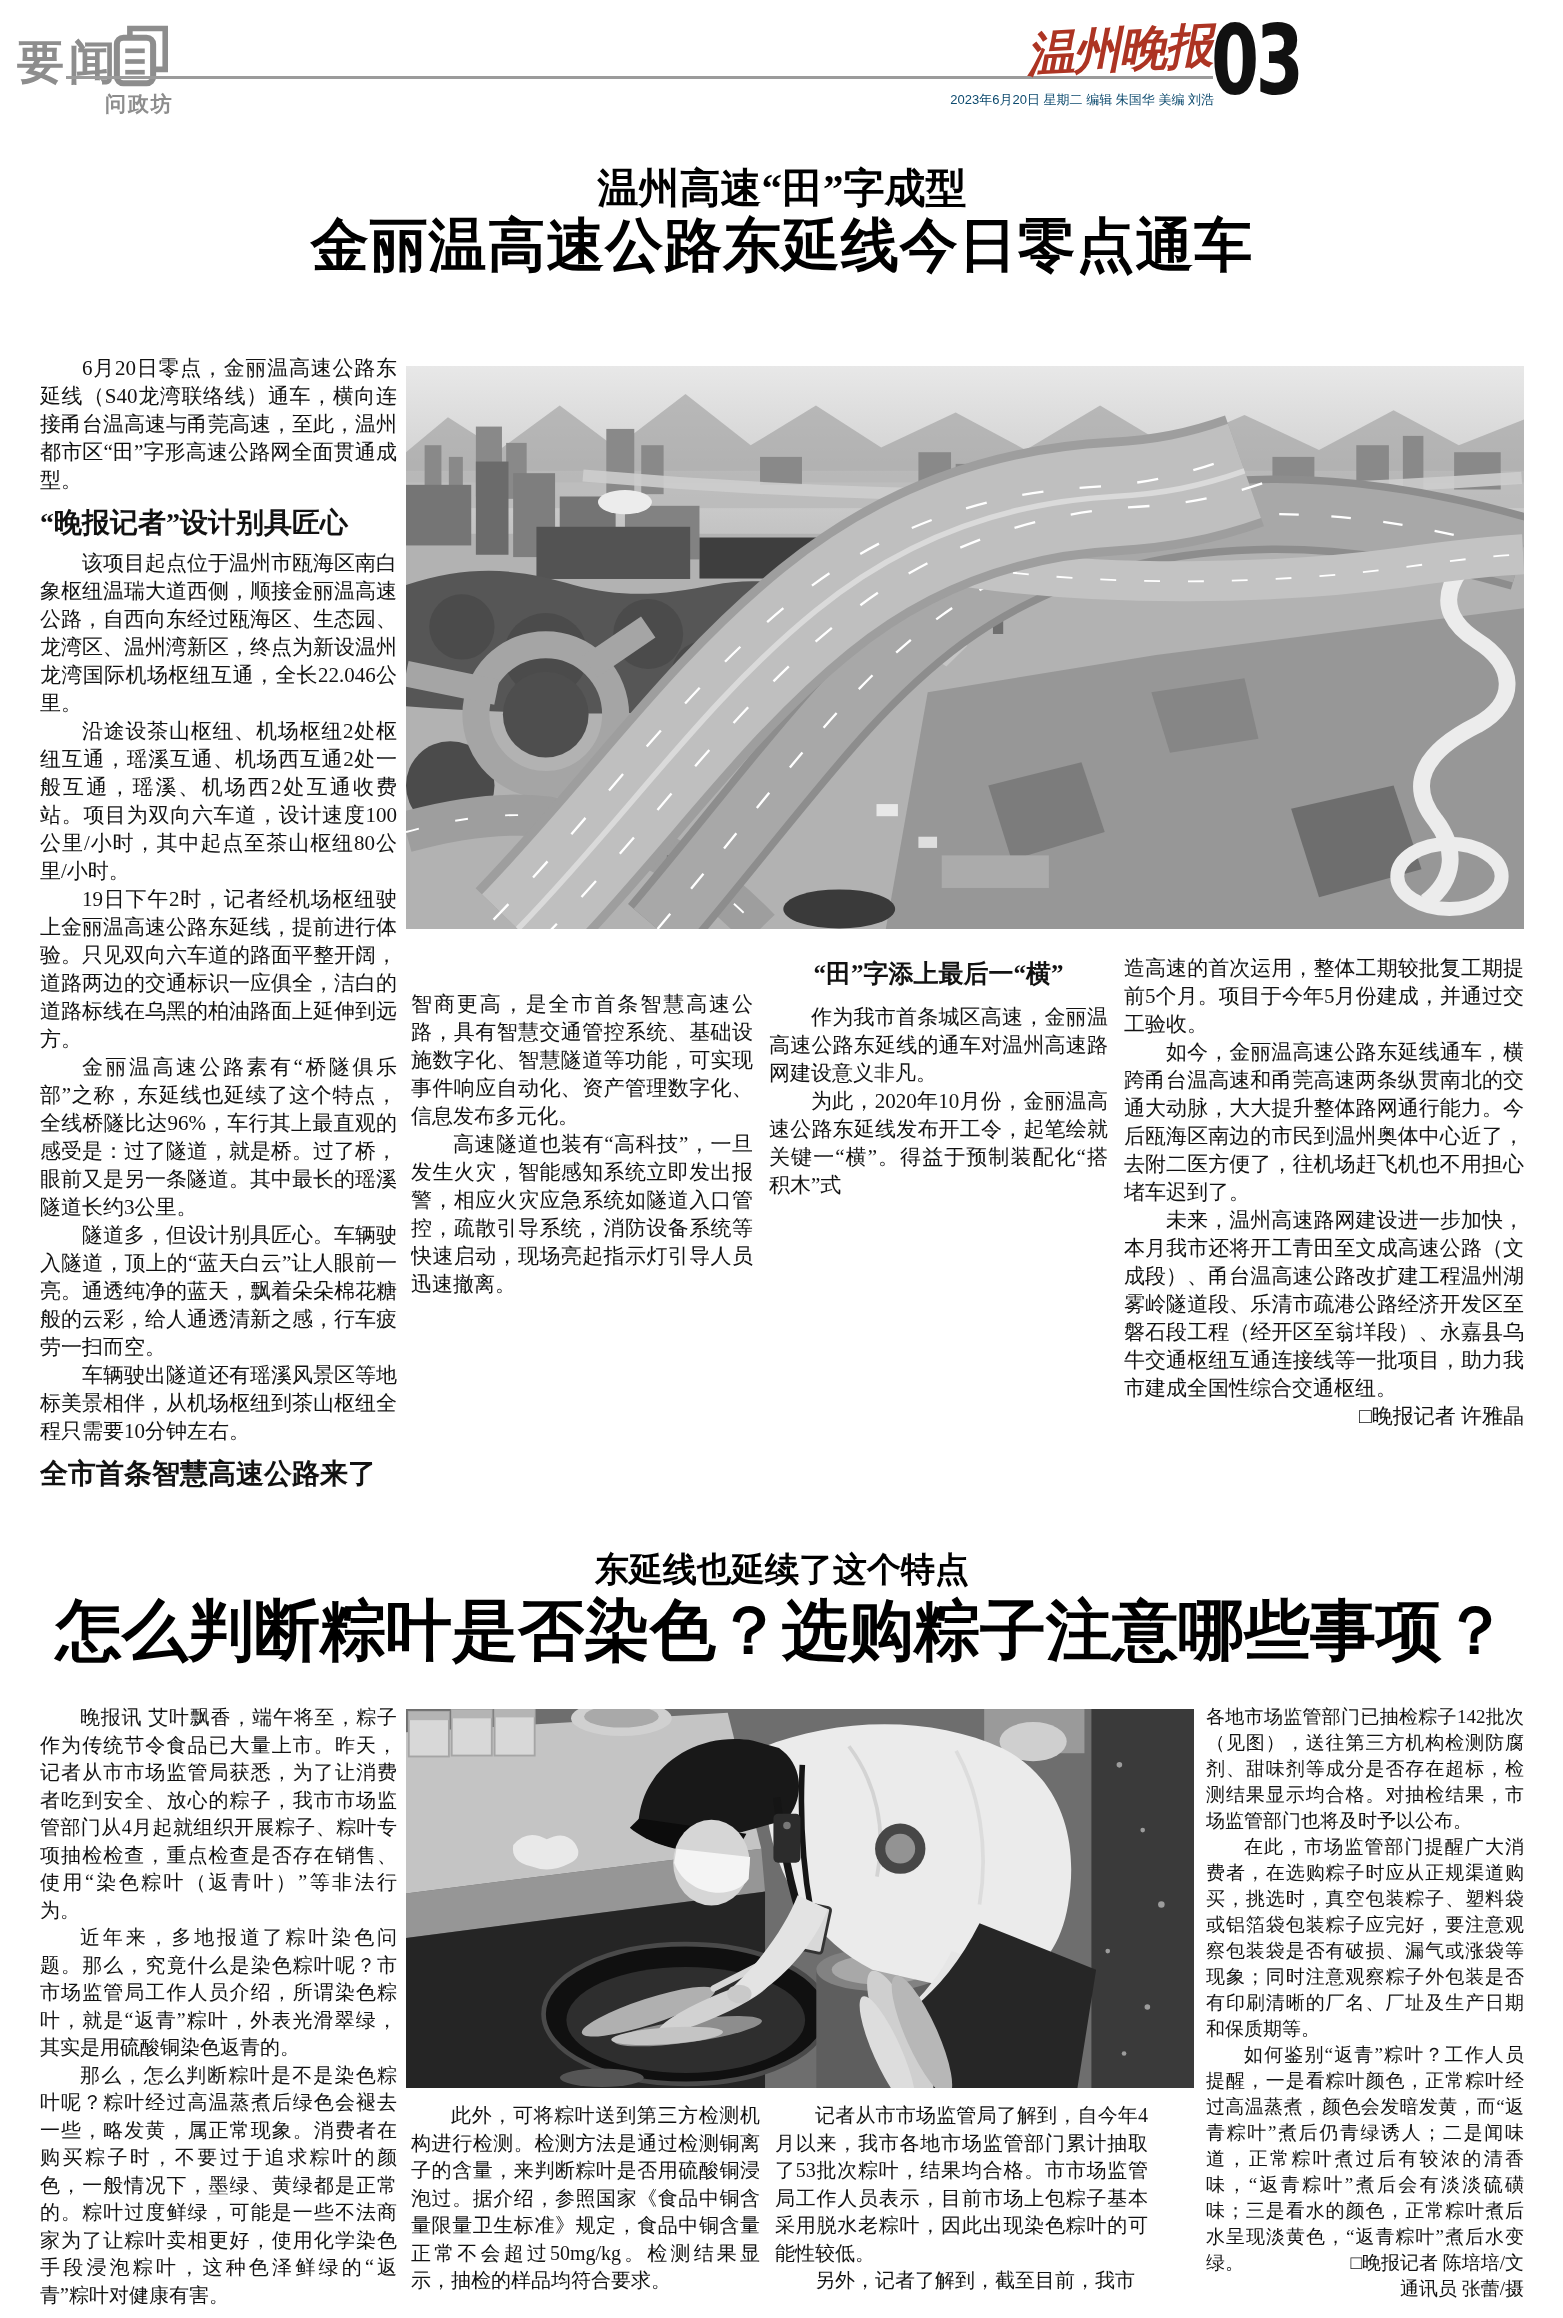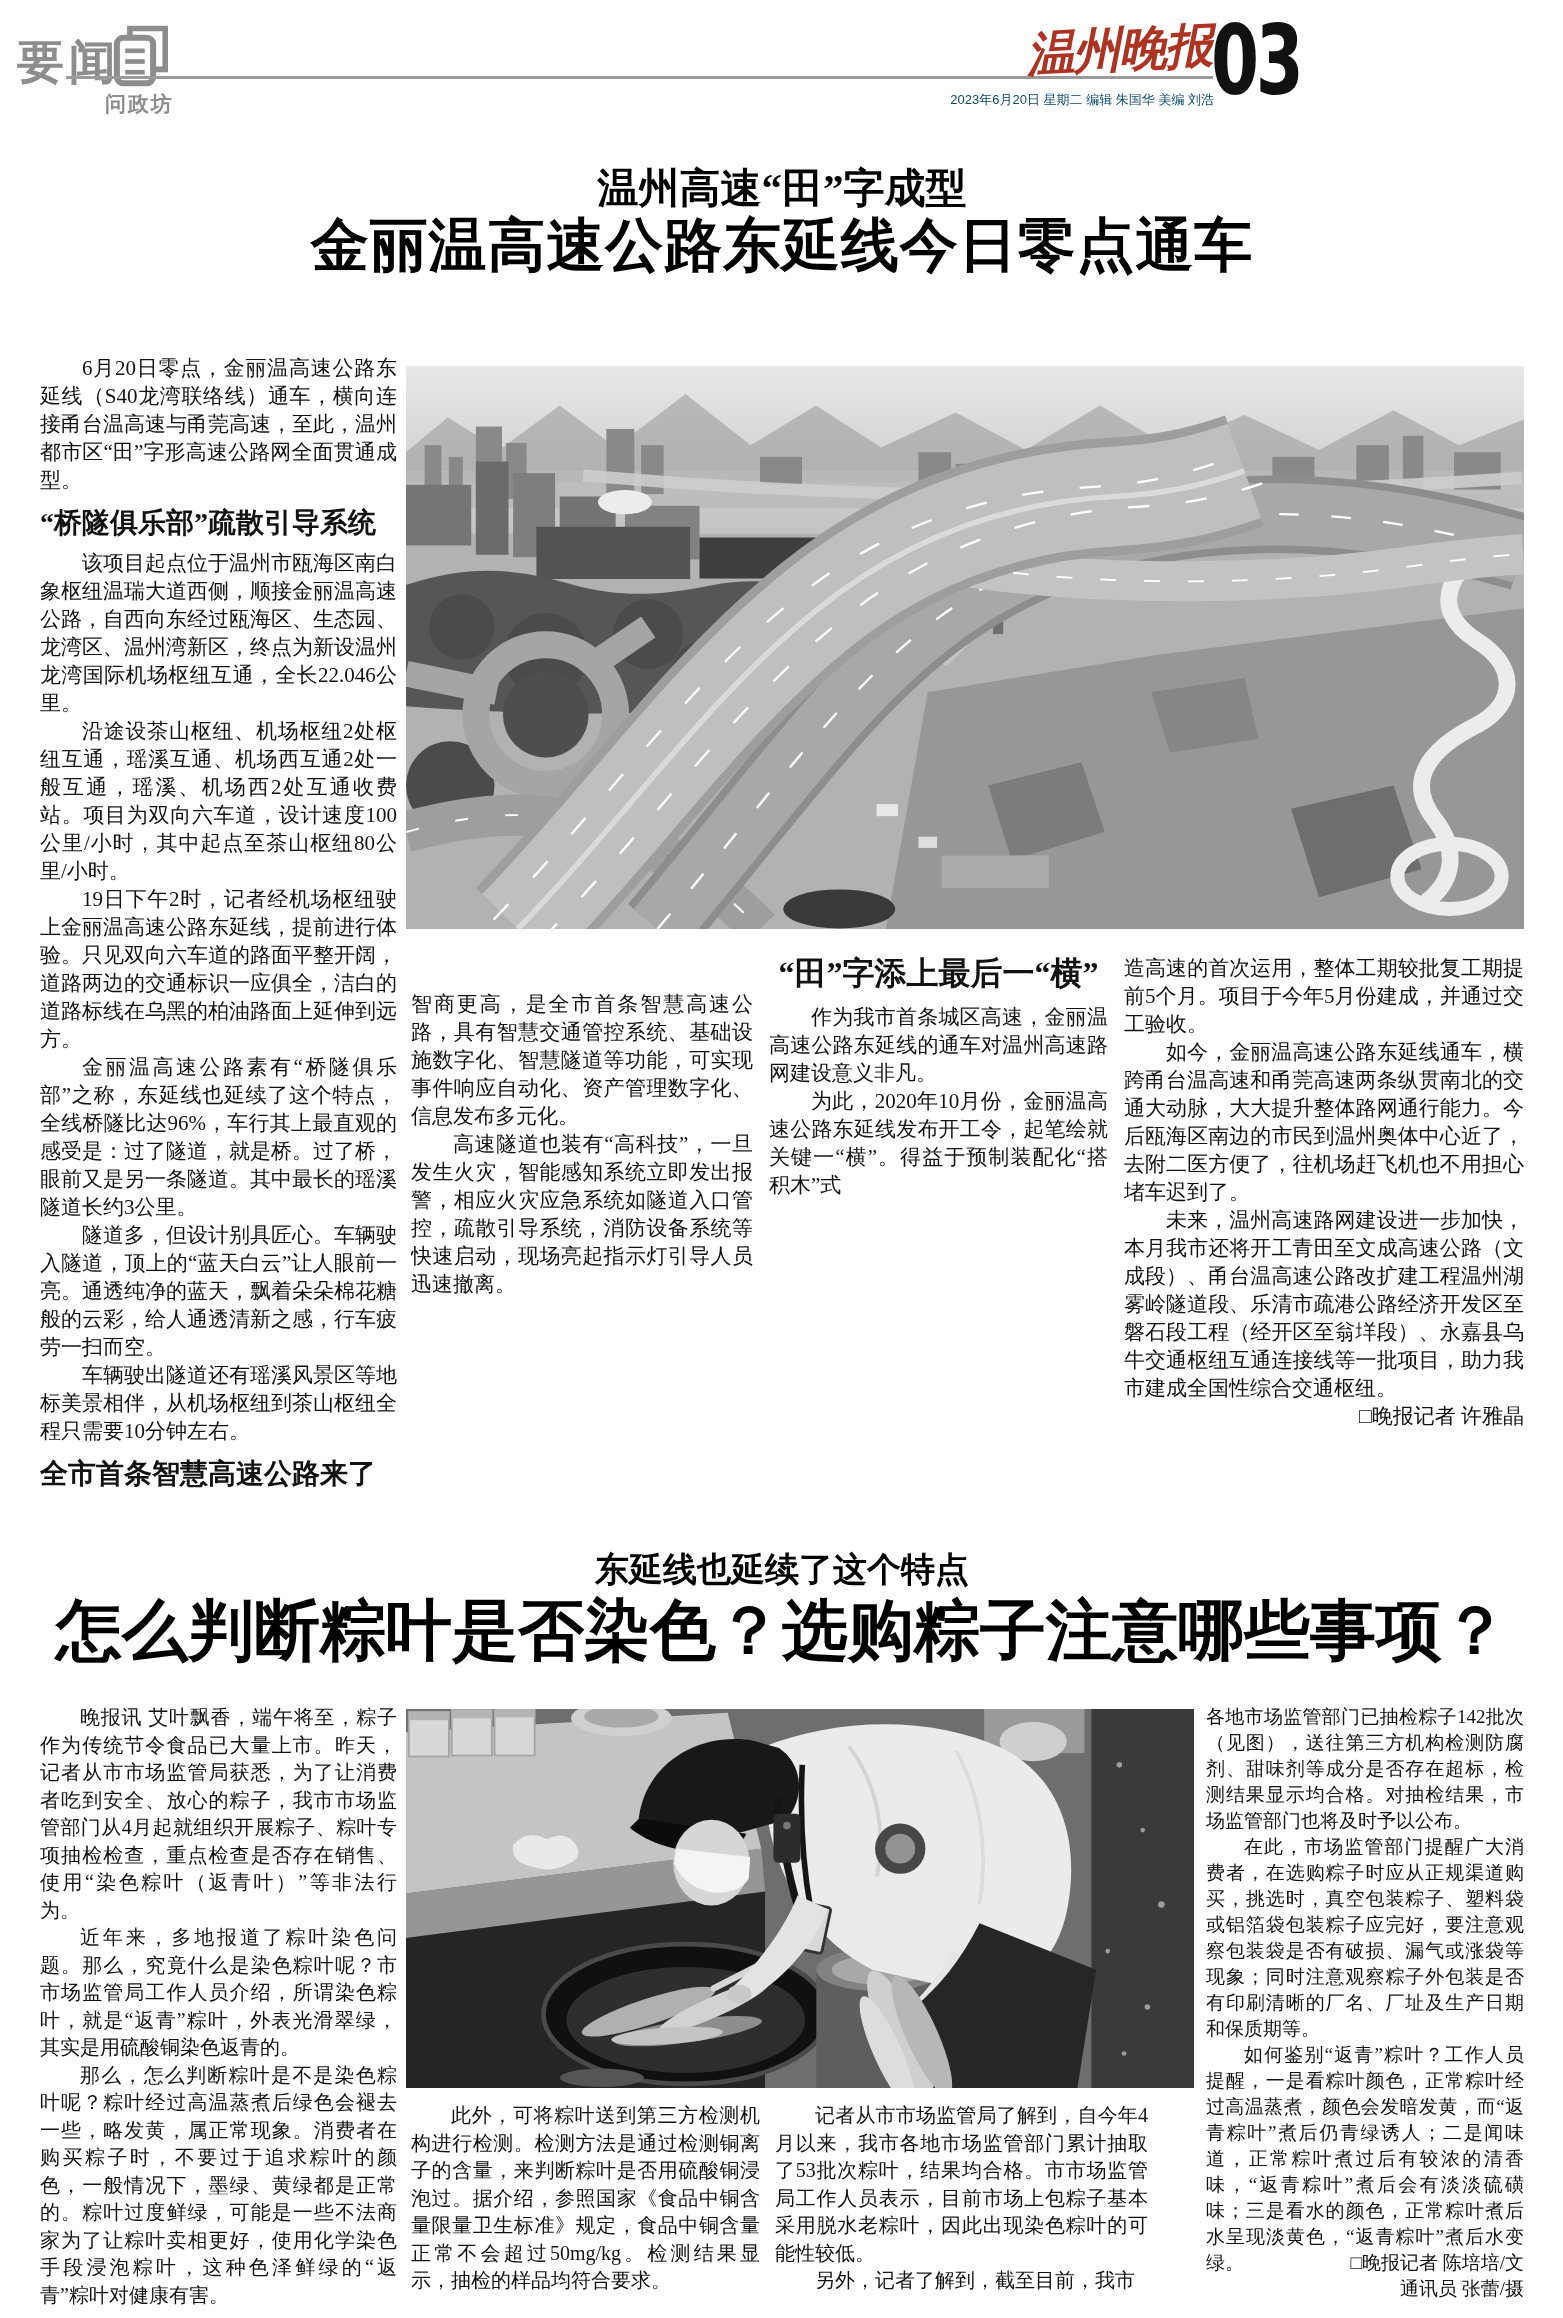--- a/index.html
+++ b/index.html
@@ -32,21 +32,21 @@
   
   .col{position:absolute;text-align:justify;overflow:hidden;}
   .col p{margin:0;text-indent:2em;}
   .col p.cont{text-indent:0;}
   .subhead{font-weight:900;}
   .a1col{font-size:21px;line-height:28px;}
   #a1c1{left:40px;top:354px;width:357px;height:1149px;}
   #a1c1 .subhead{font-size:28px;line-height:34px;margin:12px 0 9.3px;}
   #a1c2{left:411px;top:990px;width:342px;height:550px;}
   #a1c3{left:769px;top:954px;width:339px;height:550px;}
-  #a1c3 .subhead{font-size:32px;line-height:35px;margin:1.9px 0 12px;text-align:center;}
+  #a1c3 .subhead{font-size:25px;line-height:35px;margin:1.9px 0 12px;text-align:center;}
   #a1c4{left:1124px;top:954px;width:400px;height:550px;}
   .a2col{font-size:20px;line-height:27.5px;}
   #a2c1{left:40px;top:1704px;width:357px;height:615px;}
   #a2c2{left:411px;top:2102px;width:349px;height:217px;}
   #a2c3{left:775px;top:2102px;width:373px;height:217px;}
   #a2c4{left:1206px;top:1704px;width:318px;height:615px;font-size:19px;line-height:26px;}
   .byline{float:right;}
   .byline2{display:block;text-align:right;}
 
   
@@ -176,21 +176,21 @@
         <path d="M240 1208 C480 960 640 720 880 525 C1080 362 1300 292 1520 280 C1625 274 1706 258 1800 225" stroke="#9e9e9e" stroke-width="252" fill="none"></path>
         <path d="M240 1208 C480 960 640 720 880 525 C1080 362 1300 292 1520 280 C1625 274 1706 258 1800 225" stroke="#bfbfbf" stroke-width="214" fill="none"></path>
         <path d="M240 1208 C480 960 640 720 880 525 C1080 362 1300 292 1520 280 C1625 274 1706 258 1800 225" stroke="#dadada" stroke-width="12" fill="none"></path>
         <path d="M240 1208 C480 960 640 720 880 525 C1080 362 1300 292 1520 280 C1625 274 1706 258 1800 225" stroke="#ffffff" stroke-width="5" fill="none" stroke-dasharray="46 78" transform="translate(-52,-20)"></path>
         <path d="M240 1208 C480 960 640 720 880 525 C1080 362 1300 292 1520 280 C1625 274 1706 258 1800 225" stroke="#ffffff" stroke-width="5" fill="none" stroke-dasharray="46 78" transform="translate(52,22)"></path>
       </svg>
     </div>
 
     <div id="a1c1" class="col a1col">
         <p class="para">6月20日零点，金丽温高速公路东延线（S40龙湾联络线）通车，横向连接甬台温高速与甬莞高速，至此，温州都市区“田”字形高速公路网全面贯通成型。</p>
-        <div class="subhead">“桥隧俱乐部”疏散引导系统</div>
+        <div class="subhead">“晚报记者”设计别具匠心</div>
         <p class="para">该项目起点位于温州市瓯海区南白象枢纽温瑞大道西侧，顺接金丽温高速公路，自西向东经过瓯海区、生态园、龙湾区、温州湾新区，终点为新设温州龙湾国际机场枢纽互通，全长22.046公里。</p>
         <p class="para">沿途设茶山枢纽、机场枢纽2处枢纽互通，瑶溪互通、机场西互通2处一般互通，瑶溪、机场西2处互通收费站。项目为双向六车道，设计速度100公里/小时，其中起点至茶山枢纽80公里/小时。</p>
         <p class="para">19日下午2时，记者经机场枢纽驶上金丽温高速公路东延线，提前进行体验。只见双向六车道的路面平整开阔，道路两边的交通标识一应俱全，洁白的道路标线在乌黑的柏油路面上延伸到远方。</p>
         <p class="para">金丽温高速公路素有“桥隧俱乐部”之称，东延线也延续了这个特点，全线桥隧比达96%，车行其上最直观的感受是：过了隧道，就是桥。过了桥，眼前又是另一条隧道。其中最长的瑶溪隧道长约3公里。</p>
         <p class="para">隧道多，但设计别具匠心。车辆驶入隧道，顶上的“蓝天白云”让人眼前一亮。通透纯净的蓝天，飘着朵朵棉花糖般的云彩，给人通透清新之感，行车疲劳一扫而空。</p>
         <p class="para">车辆驶出隧道还有瑶溪风景区等地标美景相伴，从机场枢纽到茶山枢纽全程只需要10分钟左右。</p>
         <div class="subhead">全市首条智慧高速公路来了</div>
         <p class="para">金丽温高速公路东延线不仅颜值高，</p>
       </div>
     <div id="a1c2" class="col a1col">

